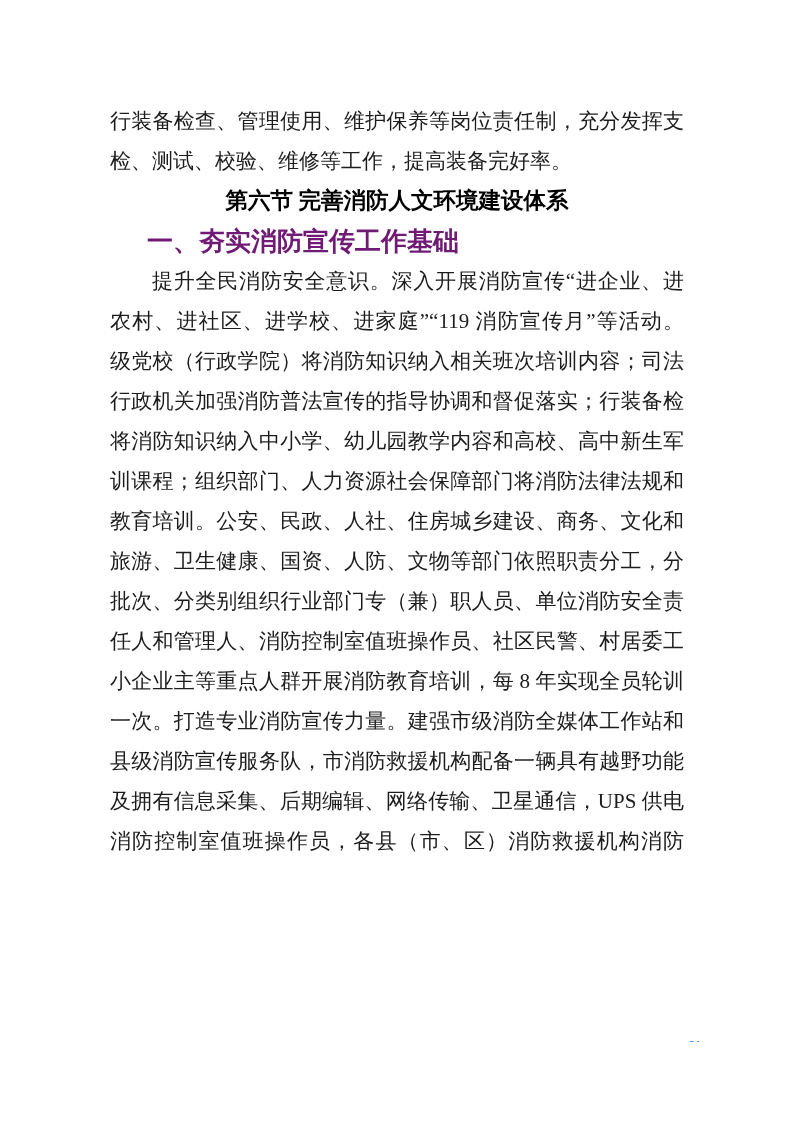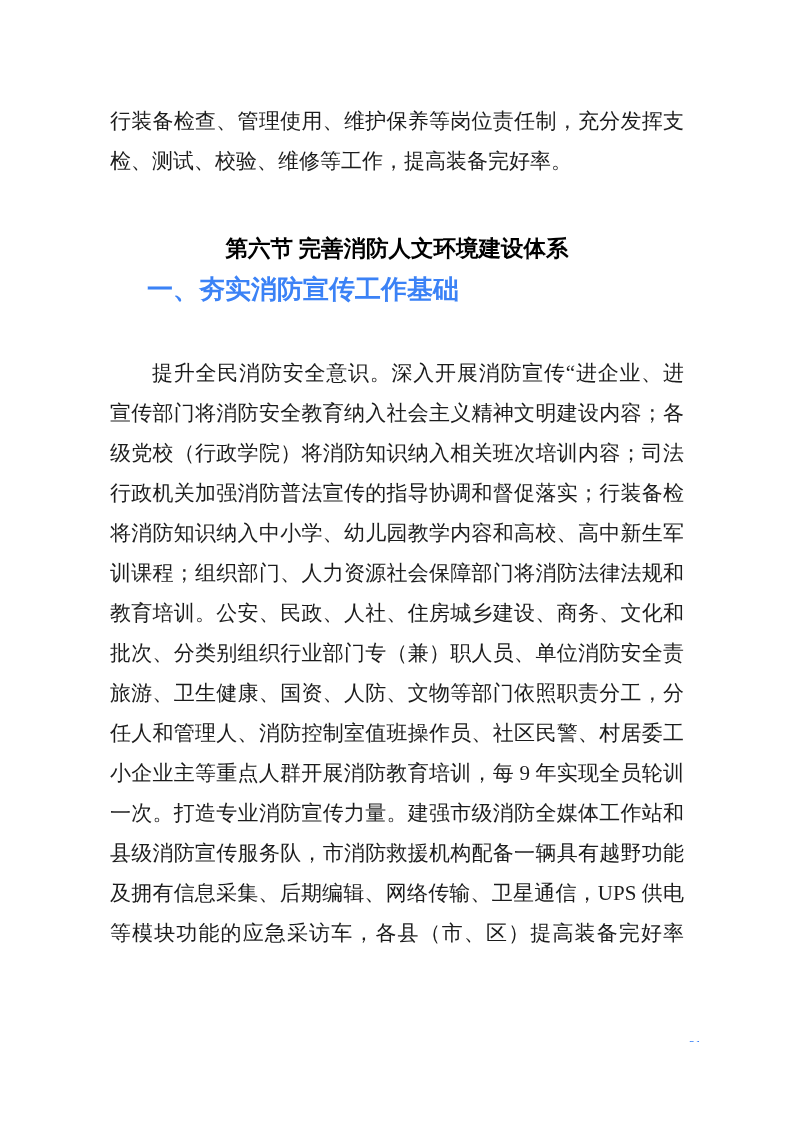--- a/index.html
+++ b/index.html
@@ -29,40 +29,38 @@
     text-align: justify;
     text-align-last: justify;
     overflow: hidden;
     color: #1c1c1c;
   }
   .tline.para-end {
     text-align-last: left;
   }
   .tline.indent {
     text-indent: 42px;
-    margin-top: 44px;
   }
   .section-heading {
     height: 40px;
     line-height: 40px;
     text-align: center;
     font-weight: bold;
     font-size: 22.5px;
     color: #000000;
     font-family: "Liberation Serif", "DejaVu Serif", serif;
     overflow: hidden;
-    margin-top: 48px;
   }
   .sub-heading {
     height: 40px;
     line-height: 40px;
     font-weight: bold;
     font-size: 26px;
     padding-left: 37px;
-    color: #3b82f6;
+    color: #701a75;
     font-family: "Liberation Sans", "DejaVu Sans", sans-serif;
     overflow: hidden;
   }
   .page-number {
     position: absolute;
     top: 1038px;
     right: 92px;
     font-size: 12px;
     font-weight: bold;
     color: #3b82f6;
@@ -76,31 +74,31 @@
   <div class="content">
 
     <div class="tline">行装备检查、管理使用、维护保养等岗位责任制，充分发挥支</div>
     <div class="tline para-end">检、测试、校验、维修等工作，提高装备完好率。</div>
 
     <div class="section-heading">第六节 完善消防人文环境建设体系</div>
 
     <div class="sub-heading">一、夯实消防宣传工作基础</div>
 
     <div class="tline indent">提升全民消防安全意识。深入开展消防宣传“进企业、进</div>
-    <div class="tline">宣传部门将消防安全教育纳入社会主义精神文明建设内容；各</div>
+    <div class="tline">农村、进社区、进学校、进家庭”“119 消防宣传月”等活动。</div>
     <div class="tline">级党校（行政学院）将消防知识纳入相关班次培训内容；司法</div>
     <div class="tline">行政机关加强消防普法宣传的指导协调和督促落实；行装备检查</div>
     <div class="tline">将消防知识纳入中小学、幼儿园教学内容和高校、高中新生军</div>
     <div class="tline">训课程；组织部门、人力资源社会保障部门将消防法律法规和</div>
     <div class="tline">教育培训。公安、民政、人社、住房城乡建设、商务、文化和</div>
+    <div class="tline">旅游、卫生健康、国资、人防、文物等部门依照职责分工，分</div>
     <div class="tline">批次、分类别组织行业部门专（兼）职人员、单位消防安全责</div>
-    <div class="tline">旅游、卫生健康、国资、人防、文物等部门依照职责分工，分</div>
     <div class="tline">任人和管理人、消防控制室值班操作员、社区民警、村居委工</div>
-    <div class="tline">小企业主等重点人群开展消防教育培训，每 9 年实现全员轮训</div>
+    <div class="tline">小企业主等重点人群开展消防教育培训，每 8 年实现全员轮训</div>
     <div class="tline">一次。打造专业消防宣传力量。建强市级消防全媒体工作站和</div>
     <div class="tline">县级消防宣传服务队，市消防救援机构配备一辆具有越野功能</div>
     <div class="tline">及拥有信息采集、后期编辑、网络传输、卫星通信，UPS 供电</div>
-    <div class="tline">等模块功能的应急采访车，各县（市、区）提高装备完好率</div>
+    <div class="tline">消防控制室值班操作员，各县（市、区）消防救援机构消防</div>
 
   </div>
 
   <div class="page-number">21</div>
 </div>
 
 </body></html>

